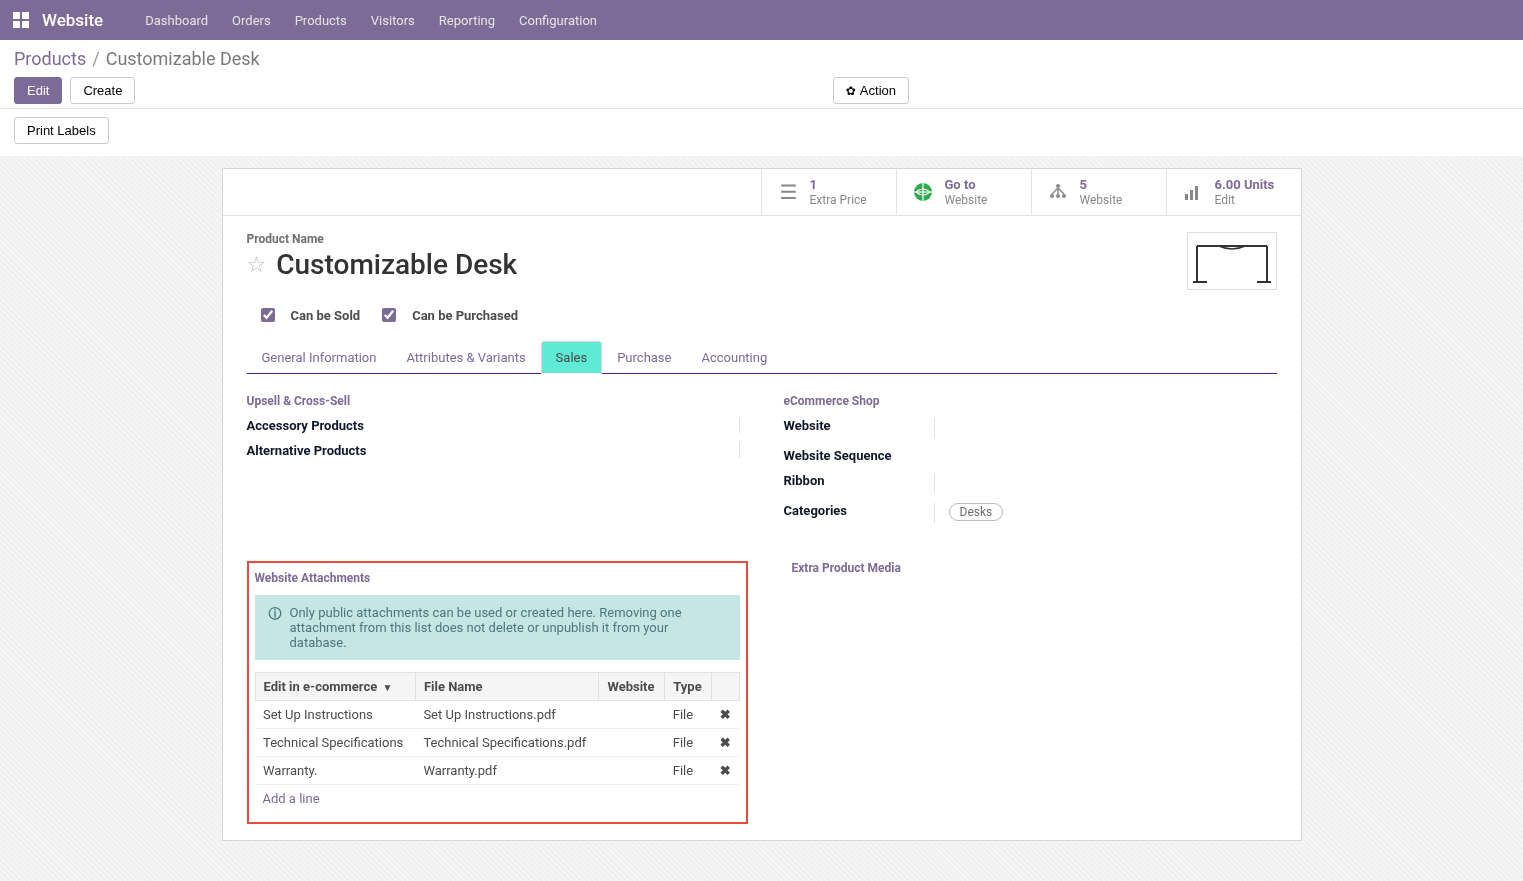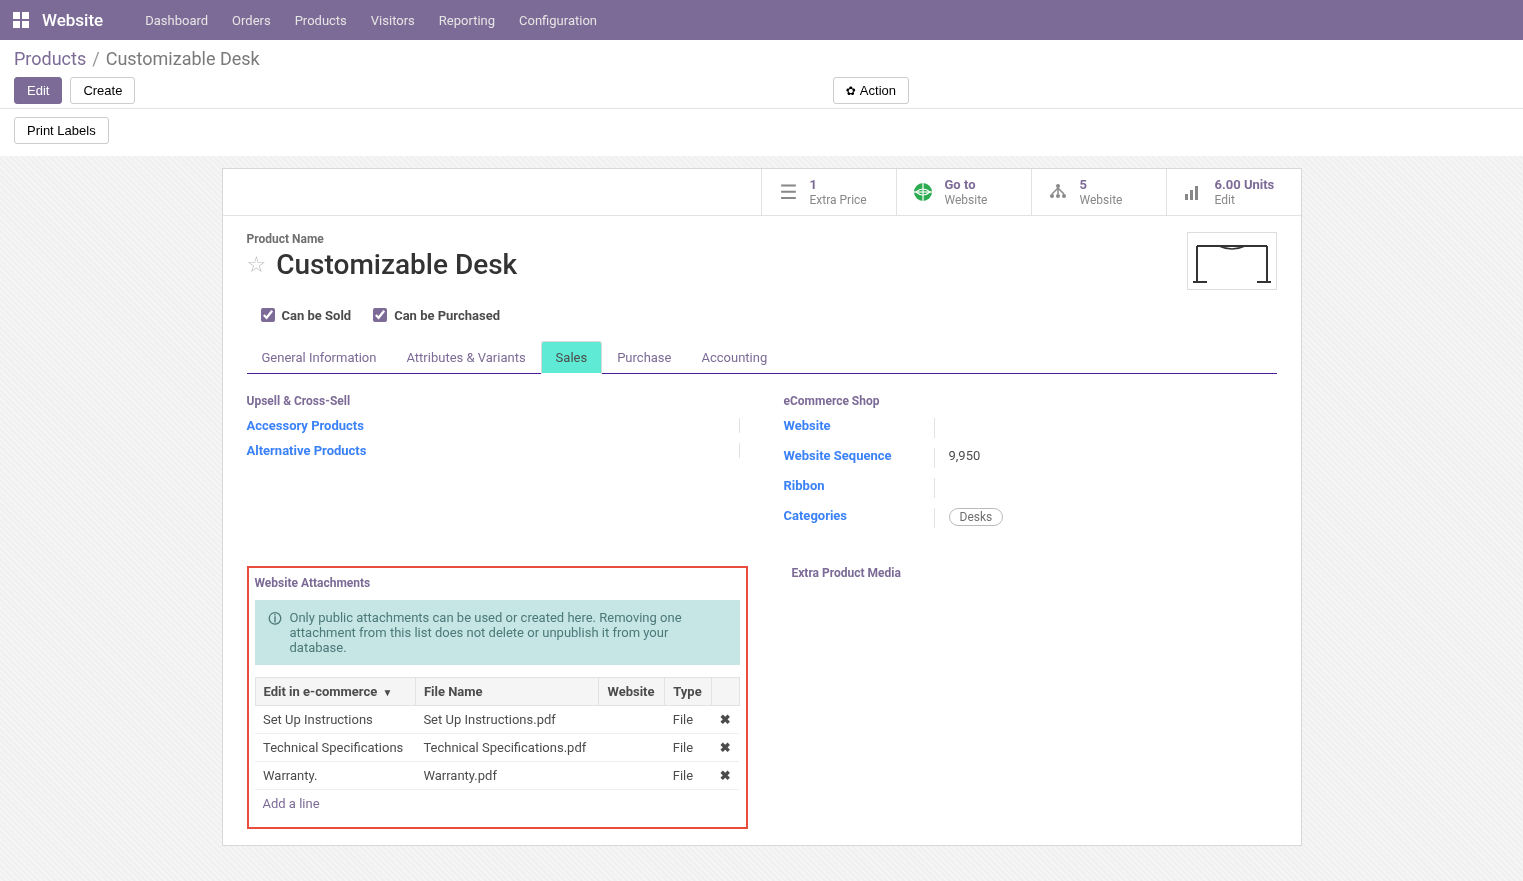--- a/index.html
+++ b/index.html
@@ -29,31 +29,31 @@
 .stat-btn .stat-text { display: flex; flex-direction: column; line-height: 1.2; }
 .stat-btn .stat-text .value { color: #7c6b96; font-weight: bold; font-size: 13px; }
 .stat-btn .stat-text .label { color: #888; font-size: 12px; }
 .sheet-inner { padding: 16px 24px; }
 .title-row { display: flex; justify-content: space-between; align-items: flex-start; }
 .title-block .label { color: #6f6f6f; font-size: 12px; font-weight: bold; }
 .title-block h1 { display: flex; align-items: center; gap: 10px; font-size: 28px; font-weight: 500; color: #333; margin-top: 2px; }
 .star-icon { font-size: 22px; color: #bbb; cursor: pointer; }
 .product-img { width: 90px; height: 58px; border: 1px solid #ddd; display: flex; align-items: center; justify-content: center; }
 .checkbox-row { margin-top: 18px; margin-left: 14px; display: flex; gap: 22px; }
-.checkbox-item { display: flex; align-items: center; gap: 7px; font-size: 13px; font-weight: bold; color: #4c4c4c; }
+.checkbox-item { display: flex; align-items: center; gap: 16px; font-size: 13px; font-weight: bold; color: #4c4c4c; }
 .checkbox-item input { width: 14px; height: 14px; accent-color: #7c6b96; }
 .tabs { display: flex; border-bottom: 1px solid #4c1d95; margin-top: 18px; }
 .tab { padding: 8px 14px; color: #7c6b96; font-size: 13px; cursor: pointer; border: 1px solid transparent; margin-bottom: -1px; }
 .tab.active { border: 1px solid #d8d8d8; border-bottom: 1px solid #fff; border-radius: 3px 3px 0 0; color: #4c4c4c; background: #5eead4; }
 .tab-content { padding: 20px 0 0 0; }
 .two-col { display: flex; gap: 44px; }
 .col { flex: 1; }
 .section-title { color: #7c6b96; font-size: 12px; font-weight: bold; margin-bottom: 10px; }
 .field-row { display: flex; margin-bottom: 10px; }
-.field-row .field-label { width: 150px; color: #3b82f6; font-weight: bold; font-size: 13px; }
+.field-row .field-label { width: 150px; color: #0f172a; font-weight: bold; font-size: 13px; }
 .field-row .field-value { flex: 1; color: #4c4c4c; font-size: 13px; padding-left: 4px; }
 .col-left .field-row { border-right: 1px solid #e2e2e2; padding-right: 20px; }
 .col-right .field-row .field-value { border-left: 1px solid #e2e2e2; padding-left: 14px; min-height: 20px; }
 .col-right .field-row .field-label { width: 150px; }
 .tag { border: 1px solid #bbb; border-radius: 10px; padding: 1px 10px; font-size: 12px; color: #6f6f6f; display: inline-block; }
 .attach-section { margin-top: 28px; }
 .attach-col { border: 2px solid #e74c3c; padding: 8px 6px 10px 6px; }
 .alert-info { background: #c6e6e6; padding: 10px 14px; color: #4c7878; font-size: 13px; display: flex; gap: 8px; align-items: flex-start; margin-top: 6px; }
 .alert-info .info-icon { font-weight: bold; }
 .attach-table { width: 100%; border-collapse: collapse; margin-top: 12px; font-size: 13px; }
@@ -218,21 +218,20 @@
             </div>
           </div>
           <div class="col col-right">
             <div class="section-title">eCommerce Shop</div>
             <div class="field-row">
               <div class="field-label">Website</div>
               <div class="field-value"></div>
             </div>
             <div class="field-row">
               <div class="field-label">Website Sequence</div>
-              <div class="field-value">9,950</div>
             </div>
             <div class="field-row">
               <div class="field-label">Ribbon</div>
               <div class="field-value"></div>
             </div>
             <div class="field-row">
               <div class="field-label">Categories</div>
               <div class="field-value">
                 <span class="tag">Desks</span>
               </div>

